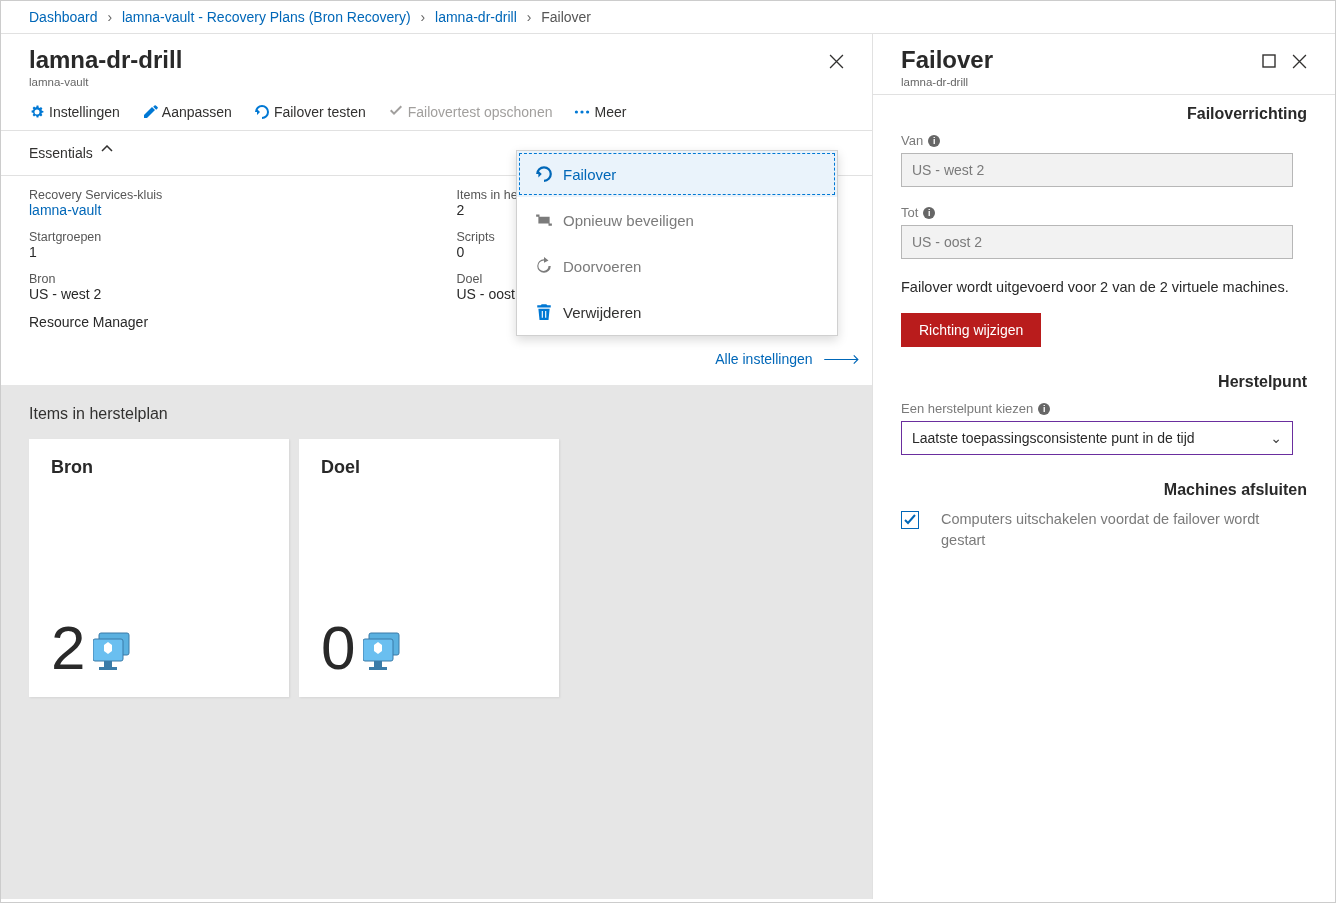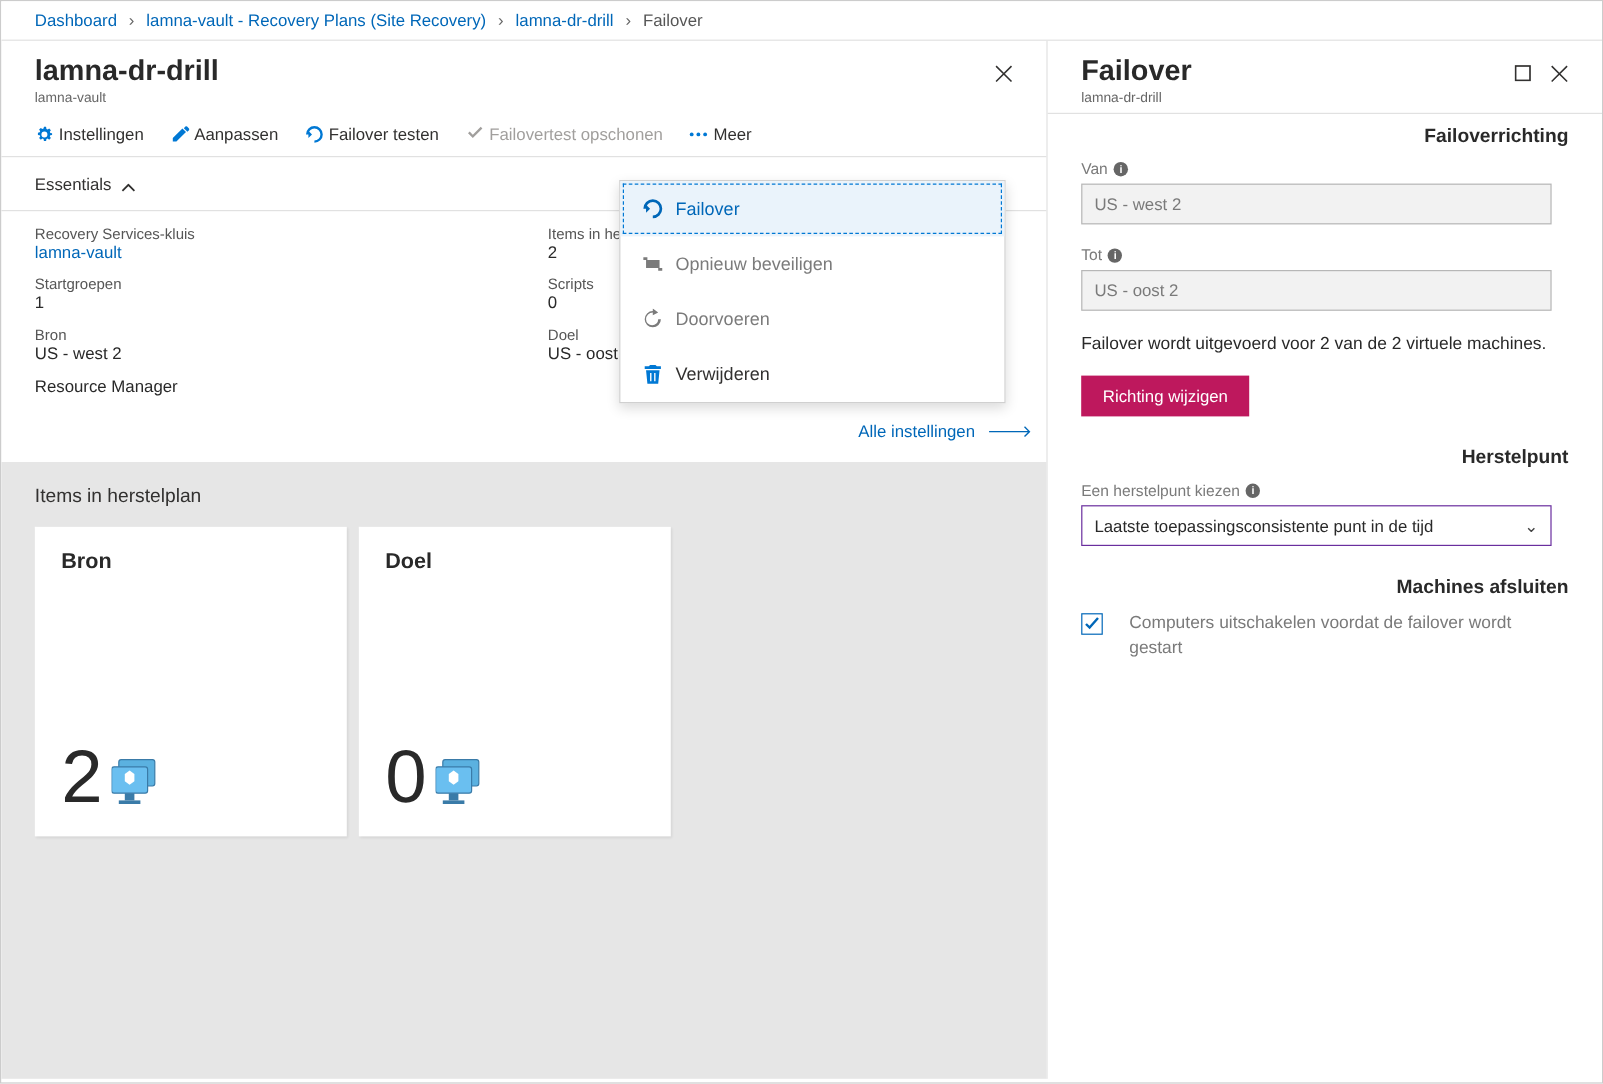--- a/index.html
+++ b/index.html
@@ -33,21 +33,21 @@
     .toolbar {
       display: flex; align-items: center; gap: 22px;
       padding: 10px 28px; border-bottom: 1px solid #e1e1e1;
       position: relative;
     }
     .tool-item { display: flex; align-items: center; gap: 4px; font-size: 14px; color: #323130; cursor: pointer; }
     .tool-item.disabled { color: #a19f9d; cursor: default; }
     .tool-icon { width: 16px; height: 16px; display: inline-flex; align-items: center; justify-content: center; }
     .tool-icon.blue svg { fill: #0067b8; }
     .essentials-bar {
-      display: flex; align-items: flex-end; gap: 8px;
+      display: flex; align-items: flex-start; gap: 8px;
       padding: 14px 28px; border-bottom: 1px solid #e1e1e1;
       font-size: 14px; color: #323130;
     }
     .essentials-content { display: flex; padding: 12px 28px 8px; gap: 40px; }
     .essentials-col { flex: 1; display: flex; flex-direction: column; gap: 12px; }
     .ess-label { font-size: 12.5px; color: #565656; }
     .ess-value { font-size: 14px; color: #292929; }
     .ess-link { color: #0067b8; font-size: 14px; }
     .all-settings-row { text-align: right; padding: 12px 12px 18px; }
     .all-settings-row a { color: #0067b8; text-decoration: none; font-size: 14px; }
@@ -76,21 +76,21 @@
     .section-heading { font-size: 16px; font-weight: 600; color: #292929; margin-bottom: 10px; margin-top: 4px; text-align: right; }
     .field-label { font-size: 13px; color: #7a7a7a; display: flex; align-items: center; gap: 5px; margin-bottom: 5px; }
     .info-dot { width: 12px; height: 12px; border-radius: 50%; background: #666; color: #fff; display: inline-flex; align-items: center; justify-content: center; font-size: 9px; font-weight: 700; }
     .ro-input {
       width: 392px; padding: 8px 10px; font-size: 14px;
       border: 1px solid #b7b7b7; background: #f2f2f2; color: #7a7a7a;
       margin-bottom: 18px;
     }
     .info-text { font-size: 14.5px; color: #292929; line-height: 1.4; margin-bottom: 16px; }
     .btn-primary {
-      background: #be185d; color: #fff; border: none;
+      background: #b91c1c; color: #fff; border: none;
       padding: 9px 18px; font-size: 14px; cursor: pointer;
     }
     .section-block { margin-bottom: 26px; }
     .select-box {
       width: 392px; padding: 8px 10px; font-size: 14px;
       border: 1px solid #6a2e9e; background: #fff; color: #292929;
       display: flex; justify-content: space-between; align-items: center;
       cursor: pointer;
     }
     .chev { font-size: 14px; color: #444; }
@@ -104,21 +104,21 @@
     .blade-right .footer { padding: 16px 28px 24px; }
     .ok-btn { background: #0067b8; color: #fff; border: none; width: 136px; padding: 10px 0; font-size: 14px; font-weight: 600; cursor: pointer; }
     svg { display: block; }
   </style>
 </head>
 <body>
 
 <div class="breadcrumb">
   <a href="#">Dashboard</a>
   <span class="sep">›</span>
-  <a href="#">lamna-vault - Recovery Plans (Site Recovery)</a>
+  <a href="#">lamna-vault - Recovery Plans (Bron Recovery)</a>
   <span class="sep">›</span>
   <a href="#">lamna-dr-drill</a>
   <span class="sep">›</span>
   <span class="current">Failover</span>
 </div>
 
 <div class="main-wrapper">
 
   <div class="blade-left">
     <div class="blade-header">

